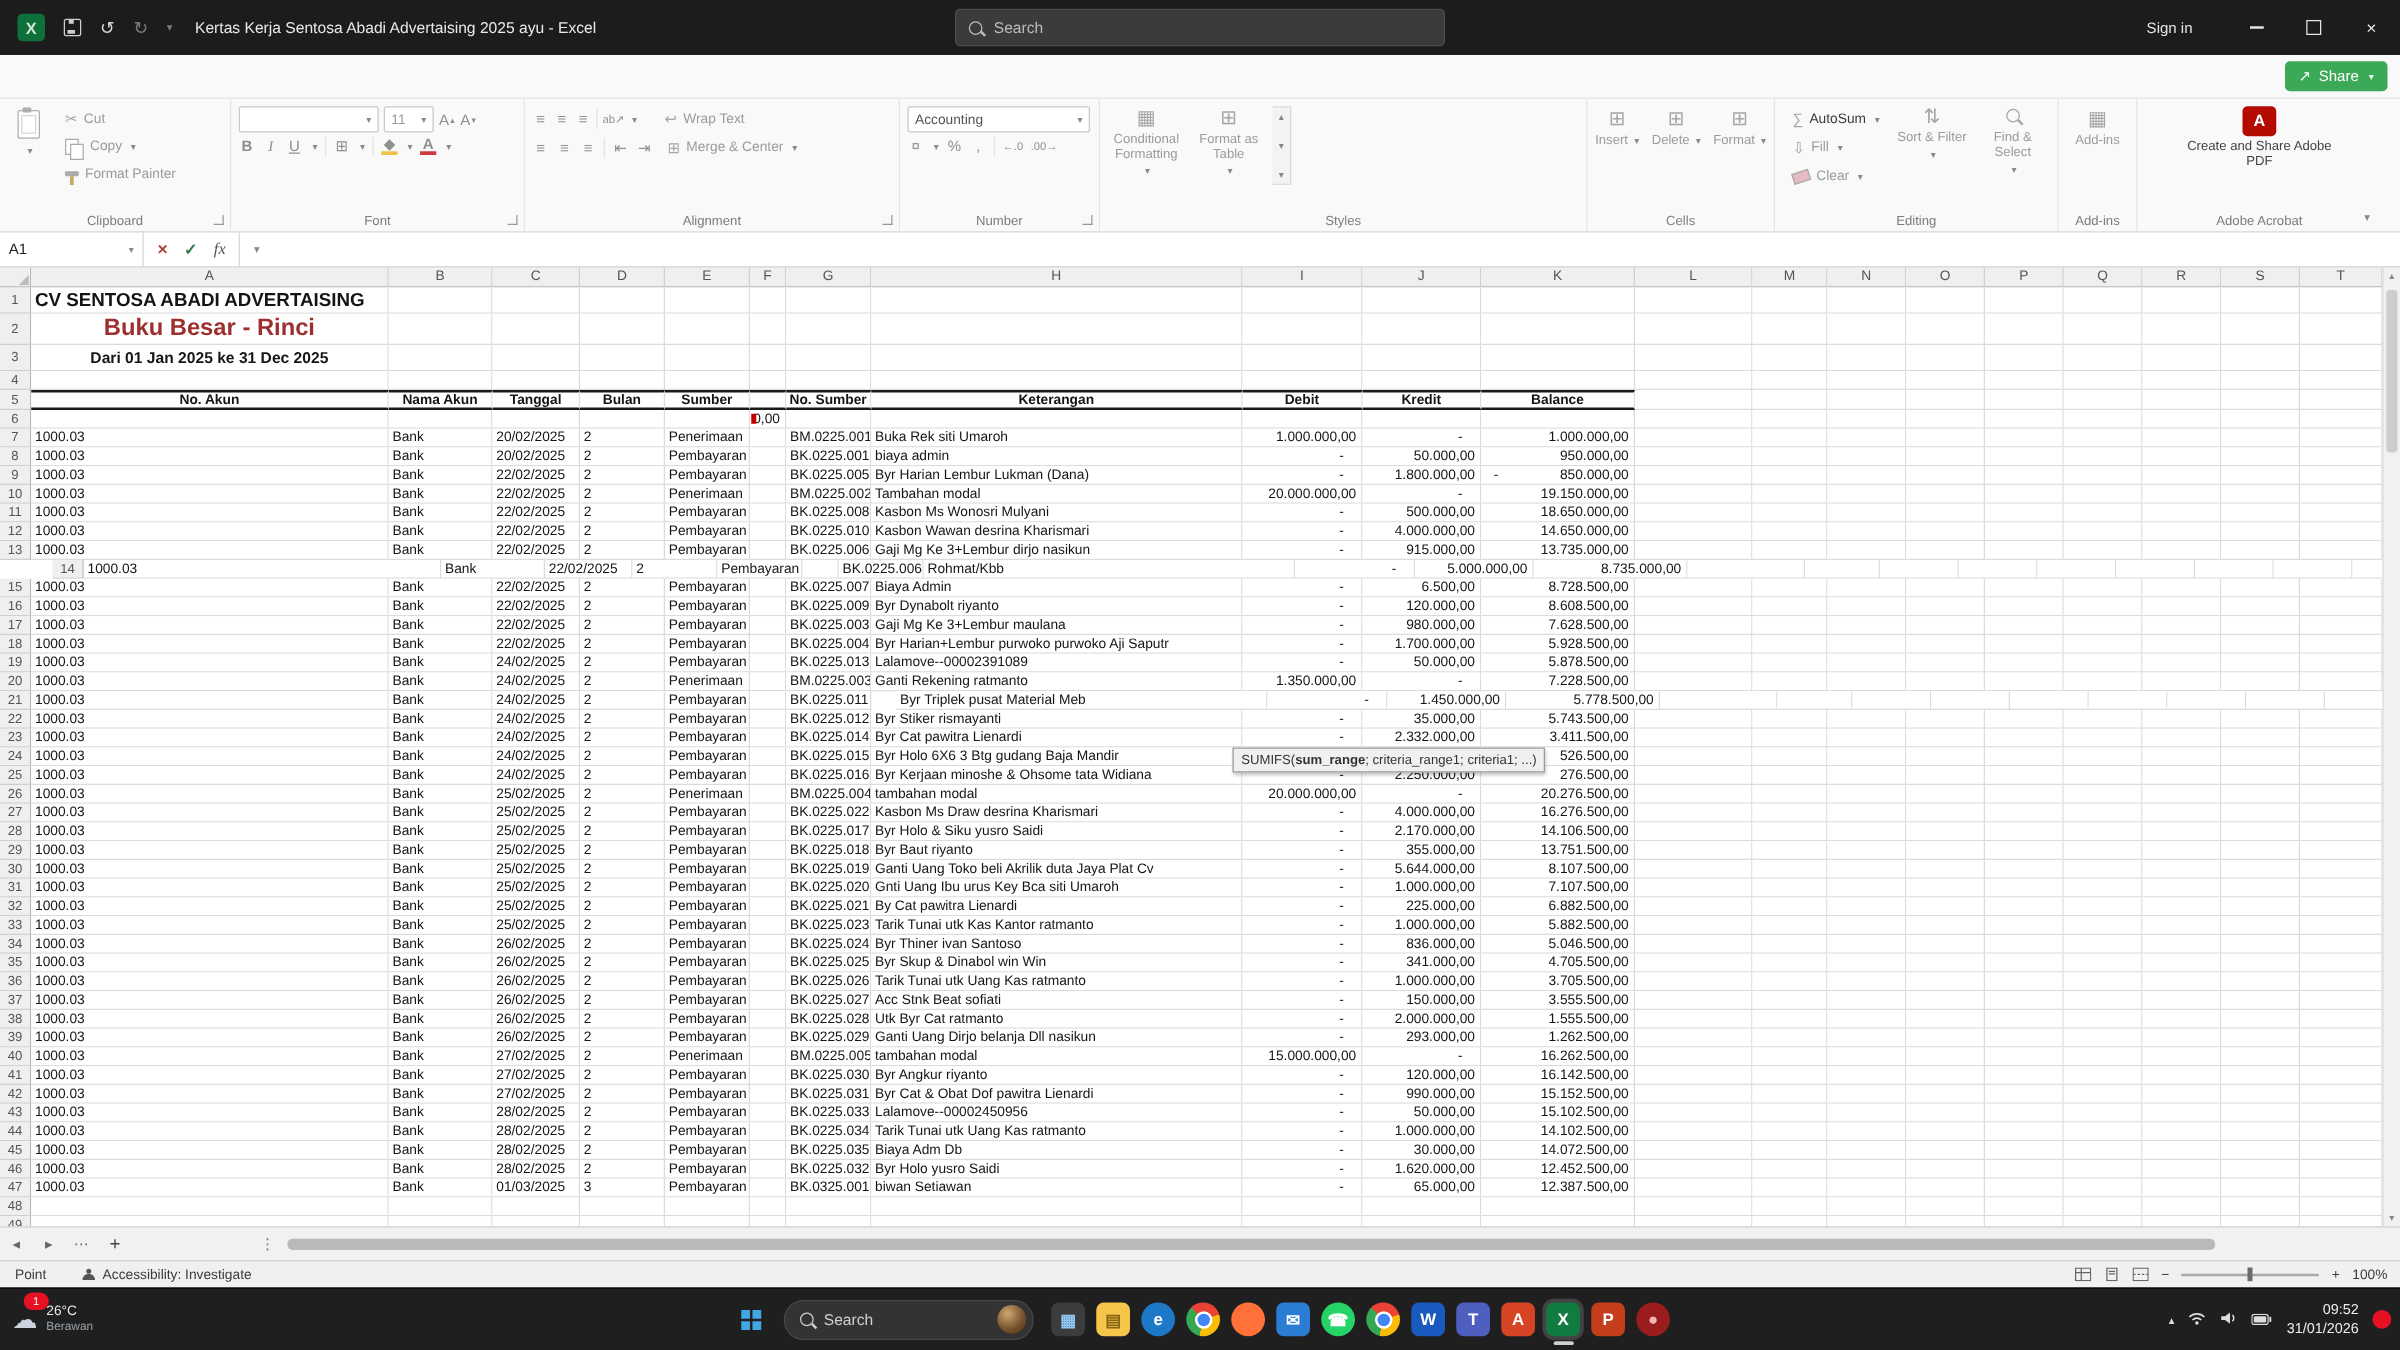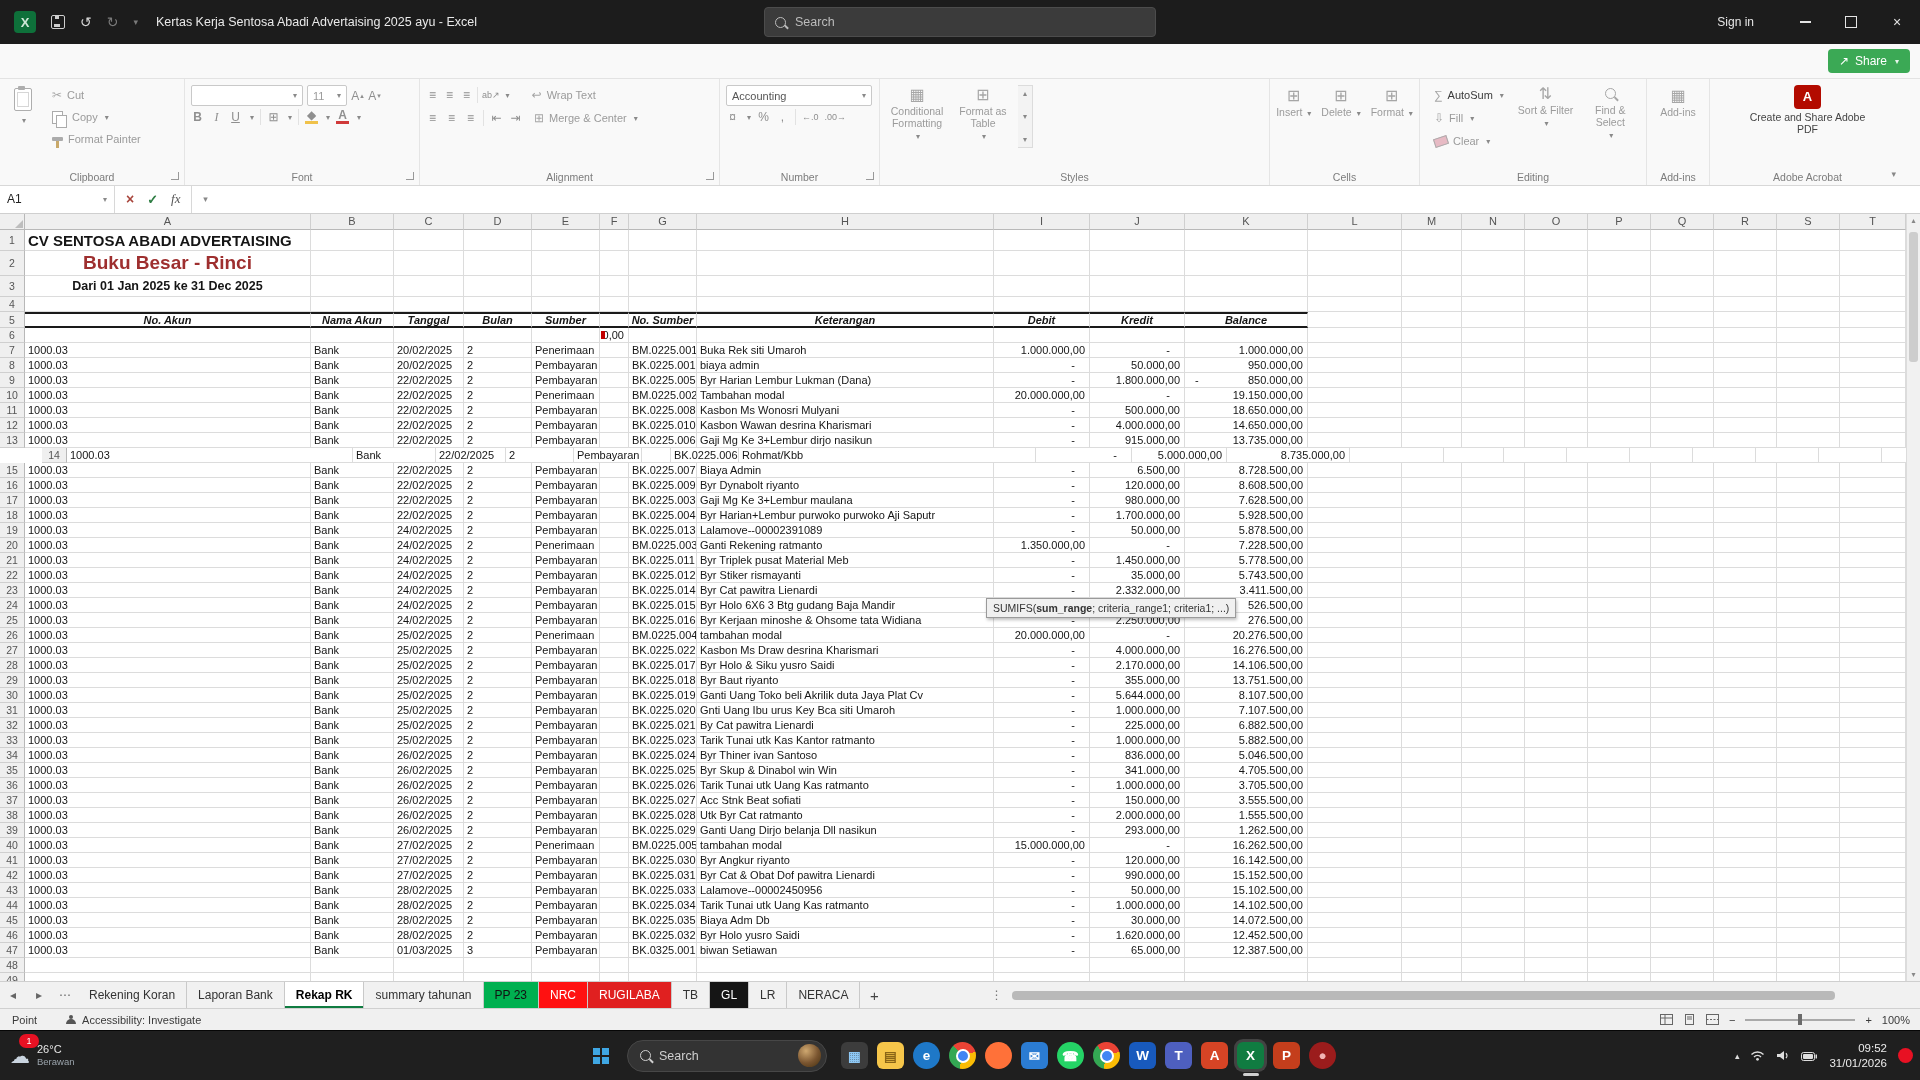--- a/index.html
+++ b/index.html
@@ -125,21 +125,21 @@
   .chead{justify-content:center;background:#efefef;border-bottom:1px solid #b8b8b8;border-right:1px solid #cfcfcf;
          color:#555;padding:0;}
   .corner{width:25px;background:#efefef;border-right:1px solid #b8b8b8;border-bottom:1px solid #b8b8b8;}
   .corner::after{content:"";position:absolute;right:1px;bottom:1px;border-left:8px solid transparent;border-bottom:8px solid #bdbdbd;}
   .num{justify-content:flex-end;padding-right:4px;}
   .dash{padding-right:14px;}
   .negflex{justify-content:space-between;padding-left:10px;padding-right:4px;}
   .t1{font-weight:bold;font-size:15px;}
   .t2{font-weight:bold;font-size:19px;color:#9e2f2f;justify-content:center;}
   .t3{font-weight:bold;font-size:12.5px;justify-content:center;}
-  .hcell{font-weight:bold;justify-content:center;border-top:2px solid #1a1a1a;border-bottom:2px solid #1a1a1a;padding:0;font-style:italic;}
+  .hcell{font-weight:bold;justify-content:center;border-top:2px solid #1a1a1a;border-bottom:2px solid #1a1a1a;padding:0;}
   .marker::before{content:"";position:absolute;left:1px;top:3px;width:4px;height:8px;background:#c20000;}
 
   .vscroll{position:absolute;left:1906px;top:213px;width:14px;height:768px;background:#f1f1f1;
            border-left:1px solid #dcdcdc;display:flex;flex-direction:column;align-items:center;
            font-size:8px;color:#888;box-sizing:border-box;}
   .va{height:14px;display:flex;align-items:center;}
   .vthumb{width:9px;height:130px;background:#cdcdcd;border-radius:3px;margin-top:5px;}
   .vbottom{margin-top:auto;}
 
   
@@ -933,21 +933,21 @@
       </div>
       <div class="srow" style="height: 15px;">
         <div class="cell gut">21</div>
         <div class="cell" style="width: 286px;">1000.03</div>
         <div class="cell" style="width: 83px;">Bank</div>
         <div class="cell" style="width: 70px;">24/02/2025</div>
         <div class="cell" style="width: 68px;">2</div>
         <div class="cell" style="width: 68px;">Pembayaran</div>
         <div class="cell" style="width: 29px;"></div>
         <div class="cell" style="width: 68px;">BK.0225.011</div>
-        <div class="cell" style="width: 297px;">Byr Triplek pusat Material Meb</div>
+        <div class="cell" style="width: 297px; margin-left: 20px;">Byr Triplek pusat Material Meb</div>
         <div class="cell num dash" style="width: 96px;">-</div>
         <div class="cell num" style="width: 95px;">1.450.000,00</div>
         <div class="cell num" style="width: 123px;">5.778.500,00</div>
         <div class="cell" style="width: 94px;"></div>
         <div class="cell" style="width: 60px;"></div>
         <div class="cell" style="width: 63px;"></div>
         <div class="cell" style="width: 63px;"></div>
         <div class="cell" style="width: 63px;"></div>
         <div class="cell" style="width: 63px;"></div>
         <div class="cell" style="width: 63px;"></div>
@@ -1609,33 +1609,20 @@
   <div class="ftip">
     <span>SUMIFS(</span>
       <b>sum_range</b>
       <span>; criteria_range1; criteria1; ...)</span>
   </div>
 
   <div class="sheettabs">
     <span class="nav">◂</span>
     <span class="nav">▸</span>
     <span class="nav">⋯</span>
-    <div id="tabstrip">
-        <div class="stab">Rekening Koran</div>
-        <div class="stab">Laporan Bank</div>
-        <div class="stab active">Rekap RK</div>
-        <div class="stab">summary tahunan</div>
-        <div class="stab" style="background: rgb(0, 176, 80); color: rgb(17, 17, 17);">PP 23</div>
-        <div class="stab" style="background: rgb(255, 17, 17); color: rgb(255, 255, 255);">NRC</div>
-        <div class="stab" style="background: rgb(224, 32, 32); color: rgb(255, 255, 255);">RUGILABA</div>
-        <div class="stab">TB</div>
-        <div class="stab" style="background: rgb(21, 21, 21); color: rgb(255, 255, 255);">GL</div>
-        <div class="stab">LR</div>
-        <div class="stab">NERACA</div>
-      </div>
     <span class="addtab">+</span>
     <span class="splitter">⋮</span>
     <div class="hscroll">
       <div class="hthumb"></div>
     </div>
   </div>
 
   <div class="statusbar">
     <span>Point</span>
     <span class="acc">

